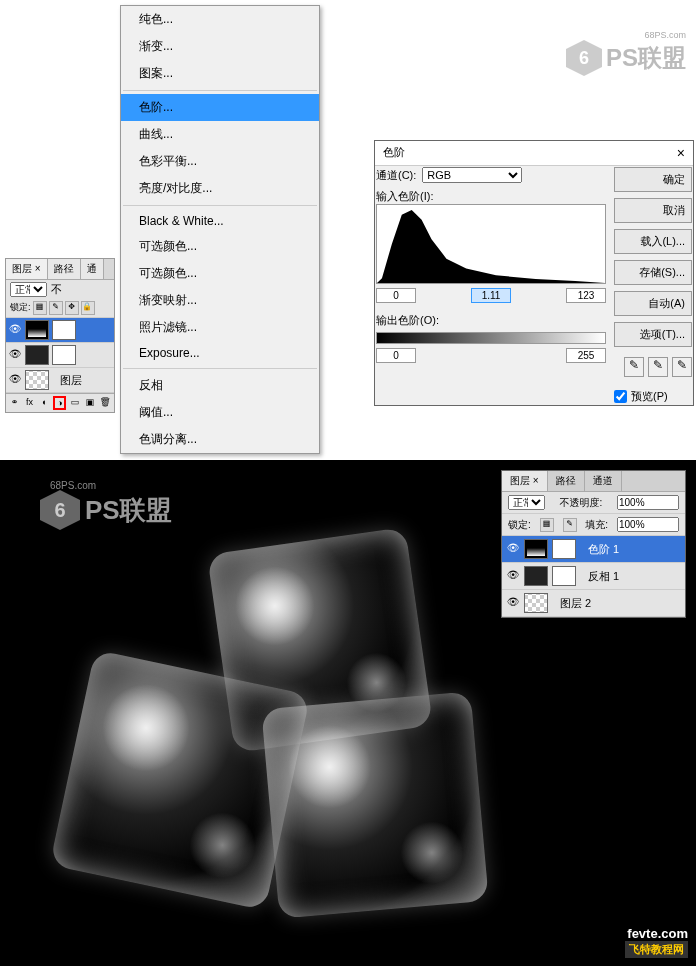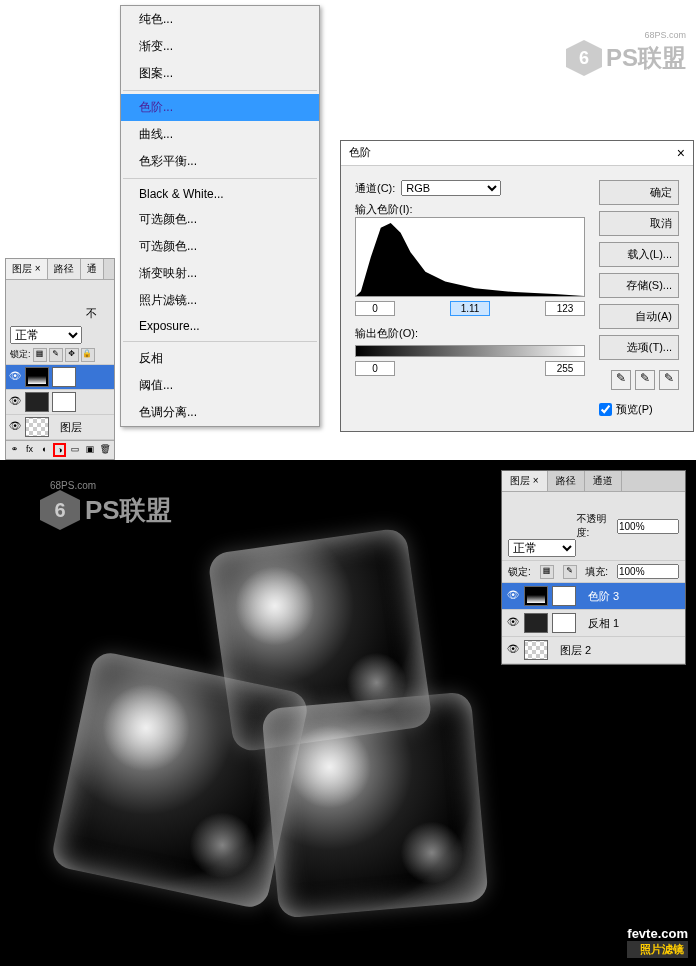--- a/index.html
+++ b/index.html
@@ -9,44 +9,44 @@
 
 .watermark1 { position: absolute; top: 30px; right: 10px; color: #aaa; font-size: 9px; }
 .watermark1-logo { position: absolute; top: 40px; right: 10px; color: #bbb; font-size: 24px; font-weight: bold; display: flex; align-items: center; gap: 4px; }
 .hex-logo { width: 36px; height: 36px; background: #ccc; clip-path: polygon(50% 0%, 100% 25%, 100% 75%, 50% 100%, 0% 75%, 0% 25%); display: flex; align-items: center; justify-content: center; color: #fff; font-size: 18px; }
 
 .layers-panel { position: absolute; left: 5px; top: 258px; width: 110px; background: #e4e4e4; border: 1px solid #999; font-size: 11px; }
 .panel-tabs { display: flex; background: #d8d8d8; border-bottom: 1px solid #aaa; }
 .panel-tab { padding: 3px 6px; background: #e8e8e8; border-right: 1px solid #aaa; font-size: 10px; }
 .panel-tab.active { background: #f0f0f0; }
 .panel-row { display: flex; align-items: center; padding: 2px 4px; gap: 4px; }
-.panel-select { font-size: 12px; width: 72px; margin-top: 44px; }
+.panel-select { font-size: 10px; width: 37px; }
 .lock-icons { display: flex; gap: 2px; padding: 2px 4px; border-bottom: 1px solid #ccc; }
 .lock-ico { width: 14px; height: 14px; background: #ddd; border: 1px solid #aaa; font-size: 8px; text-align: center; }
 .layer-item { display: flex; align-items: center; padding: 2px; gap: 3px; border-bottom: 1px solid #ccc; }
 .layer-item.selected { background: #3875d7; color: #fff; }
 .eye { width: 14px; height: 14px; font-size: 10px; text-align: center; }
 .thumb { width: 24px; height: 20px; background: #000; border: 1px solid #666; }
 .thumb.white { background: #fff; }
 .thumb.checker { background: repeating-conic-gradient(#ccc 0% 25%, #fff 0% 50%) 50% / 8px 8px; }
 .thumb.hist { background: #000; position: relative; }
 .thumb.hist::after { content: ''; position: absolute; bottom: 2px; left: 2px; right: 2px; height: 8px; background: linear-gradient(to top, #fff 0%, transparent 100%); }
 .panel-bottom { display: flex; gap: 2px; padding: 2px; border-top: 1px solid #aaa; }
 .pbtn { width: 14px; height: 14px; font-size: 9px; text-align: center; border: 1px solid transparent; }
 .pbtn.marked { border: 2px solid red; }
 
 .context-menu { position: absolute; left: 120px; top: 5px; width: 200px; background: #f0f0f0; border: 1px solid #999; box-shadow: 2px 2px 4px rgba(0,0,0,0.3); font-size: 12px; }
 .menu-item { padding: 5px 18px; cursor: default; }
-.menu-item.highlighted { background: #3399ff; color: #4c1d95; }
+.menu-item.highlighted { background: #3399ff; color: #000000; }
 .menu-sep { height: 1px; background: #ccc; margin: 3px 2px; }
 
-.levels-dialog { position: absolute; right: 2px; top: 140px; width: 354px; background: #f0f0f0; border: 1px solid #666; font-size: 11px; }
+.levels-dialog { position: absolute; right: 2px; top: 140px; width: 320px; background: #f0f0f0; border: 1px solid #666; font-size: 11px; }
 .dlg-title { display: flex; justify-content: space-between; padding: 4px 8px; background: #fff; border-bottom: 1px solid #ccc; }
 .dlg-close { font-size: 14px; cursor: default; }
-.dlg-body { padding: 14px; display: flex; gap: 8px; }
+.dlg-body { padding: 1px; display: flex; gap: 8px; }
 .dlg-left { flex: 1; }
 .dlg-right { width: 80px; display: flex; flex-direction: column; gap: 6px; }
 .dlg-btn { padding: 4px 6px; background: #e8e8e8; border: 1px solid #999; text-align: right; font-size: 11px; cursor: default; }
 .channel-row { display: flex; align-items: center; gap: 6px; margin-bottom: 6px; }
 .channel-select { width: 100px; font-size: 11px; }
 .histogram { width: 230px; height: 80px; background: #fff; border: 1px solid #999; position: relative; margin-bottom: 4px; }
 .hist-shape { position: absolute; bottom: 0; left: 0; width: 100%; height: 100%; }
 .slider-row { display: flex; justify-content: space-between; width: 230px; }
 .slider-input { width: 40px; font-size: 10px; text-align: center; border: 1px solid #999; padding: 1px; }
 .slider-input.active { border: 1px solid #3399ff; background: #cce5ff; }
@@ -135,20 +135,21 @@
   </div>
 
   <div class="context-menu">
     <div class="menu-item">纯色...</div>
     <div class="menu-item">渐变...</div>
     <div class="menu-item">图案...</div>
     <div class="menu-sep"></div>
     <div class="menu-item highlighted">色阶...</div>
     <div class="menu-item">曲线...</div>
     <div class="menu-item">色彩平衡...</div>
+    <div class="menu-item">亮度/对比度...</div>
     <div class="menu-sep"></div>
     <div class="menu-item">Black &amp; White...</div>
     <div class="menu-item">可选颜色...</div>
     <div class="menu-item">可选颜色...</div>
     <div class="menu-item">渐变映射...</div>
     <div class="menu-item">照片滤镜...</div>
     <div class="menu-item">Exposure...</div>
     <div class="menu-sep"></div>
     <div class="menu-item">反相</div>
     <div class="menu-item">阈值...</div>
@@ -233,32 +234,32 @@
       <span>锁定:</span>
       <div class="lock-ico">▦</div>
       <div class="lock-ico">✎</div>
       <span>填充:</span>
       <input class="opacity-input" value="100%" style="">
     </div>
     <div class="layer2-item selected">
       <div class="eye">👁</div>
       <div class="thumb hist"></div>
       <div class="thumb white"></div>
-      <span class="lbl">色阶 3</span>
+      <span class="lbl">色阶 1</span>
     </div>
     <div class="layer2-item">
       <div class="eye">👁</div>
       <div class="thumb" style="background:#222"></div>
       <div class="thumb white"></div>
       <span class="lbl">反相 1</span>
     </div>
     <div class="layer2-item">
       <div class="eye">👁</div>
       <div class="thumb checker"></div>
       <span class="lbl">图层 2</span>
     </div>
   </div>
 
   <div class="fevte">
     <div>fevte.com</div>
-    <div class="fevte-sub">照片滤镜</div>
+    <div class="fevte-sub">飞特教程网</div>
   </div>
 </div>
 
 </body></html>

